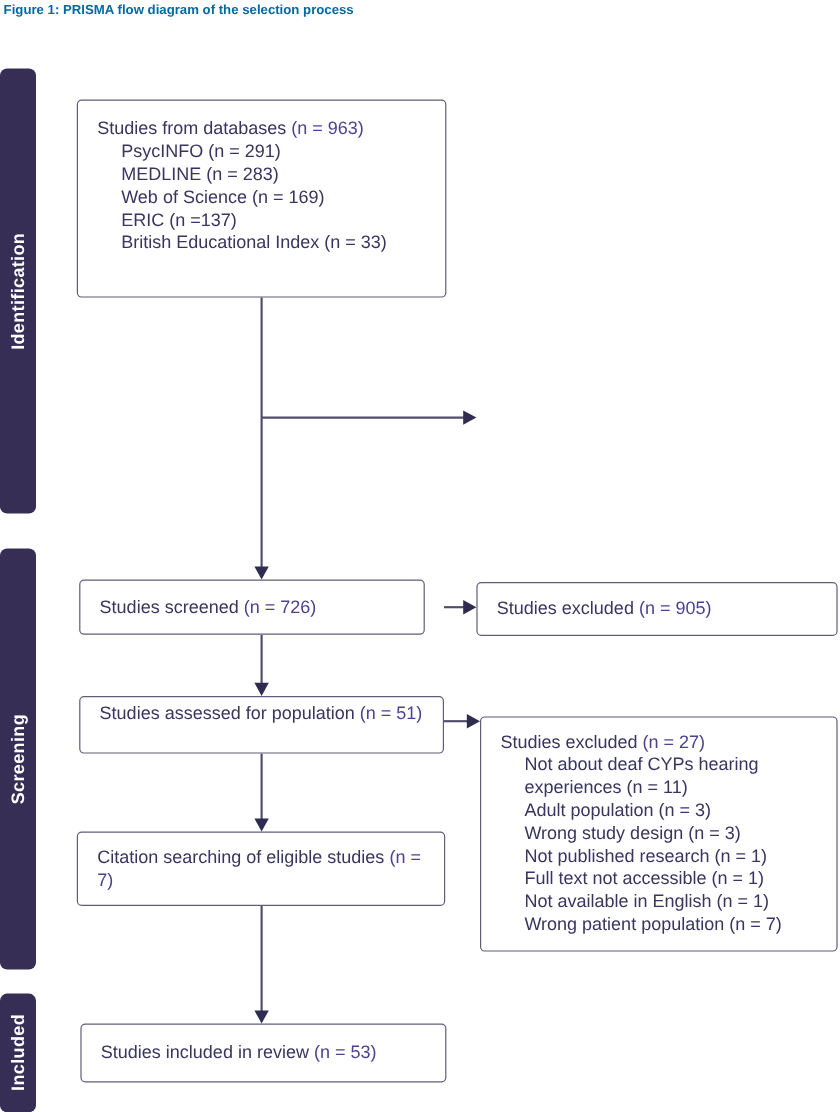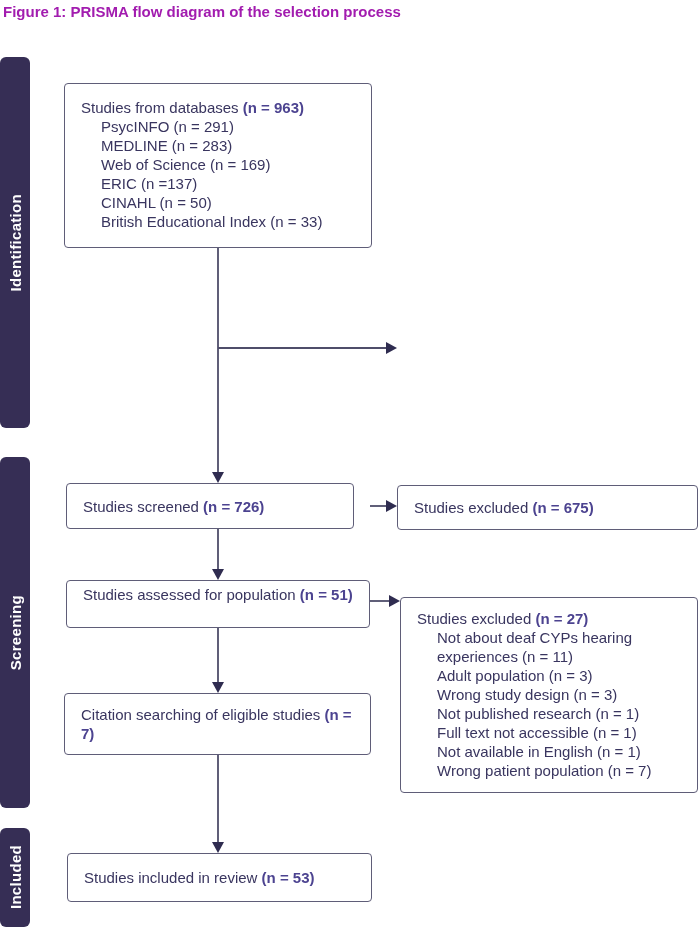--- a/index.html
+++ b/index.html
@@ -8,23 +8,23 @@
     position: relative;
     width: 700px;
     height: 927px;
     background: var(--background, #ffffff);
     overflow: hidden;
   }
   #figure-title {
     position: absolute;
     left: 3px;
     top: 3px;
-    font-size: 15px;
+    font-size: 11px;
     font-weight: bold;
-    color: #a21caf;
+    color: #0369a1;
   }
   
   .band {
     position: absolute;
     left: 0;
     width: 30px;
     background: var(--band-bg, #362e55);
     border-radius: 6px;
     display: flex;
     align-items: center;
@@ -47,21 +47,21 @@
   .box {
     position: absolute;
     background: #ffffff;
     border: 1.6px solid var(--box-border, #5f5d78);
     border-radius: 4px;
     box-sizing: border-box;
     color: var(--text, #39355f);
     font-size: 15px;
     line-height: 19px;
   }
-  .nv { font-weight: bold; color: var(--n-value, #4c4390); }
+  .nv { font-weight: normal; color: var(--n-value, #4c4390); }
   .item { margin-left: 20px; }
 
   #box-databases            { left: 64px;  top: 83px;  width: 308px; height: 165px; padding: 14px 14px 0 16px; }
   #box-references           { left: 397px; top: 288px; width: 301px; height: 110px; padding: 9px 10px 0 16px; }
   #box-screened             { left: 66px;  top: 483px; width: 288px; height: 46px;  display: flex; align-items: center; padding: 0 16px; }
   #box-excluded-screening   { left: 397px; top: 485px; width: 301px; height: 45px;  display: flex; align-items: center; padding: 0 16px; }
   #box-assessed             { left: 66px;  top: 580px; width: 304px; height: 48px;  padding: 4px 14px 0 16px; }
   #box-excluded-eligibility { left: 400px; top: 597px; width: 298px; height: 196px; padding: 11px 8px 0 16px; }
   #box-citation             { left: 64px;  top: 693px; width: 307px; height: 62px;  padding: 11px 14px 0 16px; }
   #box-included             { left: 67px;  top: 853px; width: 305px; height: 49px;  display: flex; align-items: center; padding: 0 16px; }
@@ -103,31 +103,30 @@
     <path class="line" d="M218 755 V847"></path>
     <polygon class="head" points="212,842 224,842 218,853"></polygon>
   </svg>
 
   <div class="box" id="box-databases">
     <div><span>Studies from databases</span> <span class="nv">(n = 963)</span></div>
     <div class="item">PsycINFO (n = 291)</div>
     <div class="item">MEDLINE (n = 283)</div>
     <div class="item">Web of Science (n = 169)</div>
     <div class="item">ERIC (n =137)</div>
-    <div class="item">CINAHL (n = 50)</div>
     <div class="item">British Educational Index (n = 33)</div>
   </div>
 
 
   <div class="box" id="box-screened">
     <div><span>Studies screened</span> <span class="nv">(n = 726)</span></div>
   </div>
 
   <div class="box" id="box-excluded-screening">
-    <div><span>Studies excluded</span> <span class="nv">(n = 675)</span></div>
+    <div><span>Studies excluded</span> <span class="nv">(n = 905)</span></div>
   </div>
 
   <div class="box" id="box-assessed">
     <div><span>Studies assessed for population</span> <span class="nv">(n = 51)</span></div>
   </div>
 
   <div class="box" id="box-excluded-eligibility">
     <div><span>Studies excluded</span> <span class="nv">(n = 27)</span></div>
     <div class="item">Not about deaf CYPs hearing experiences (n = 11)</div>
     <div class="item">Adult population (n = 3)</div>

